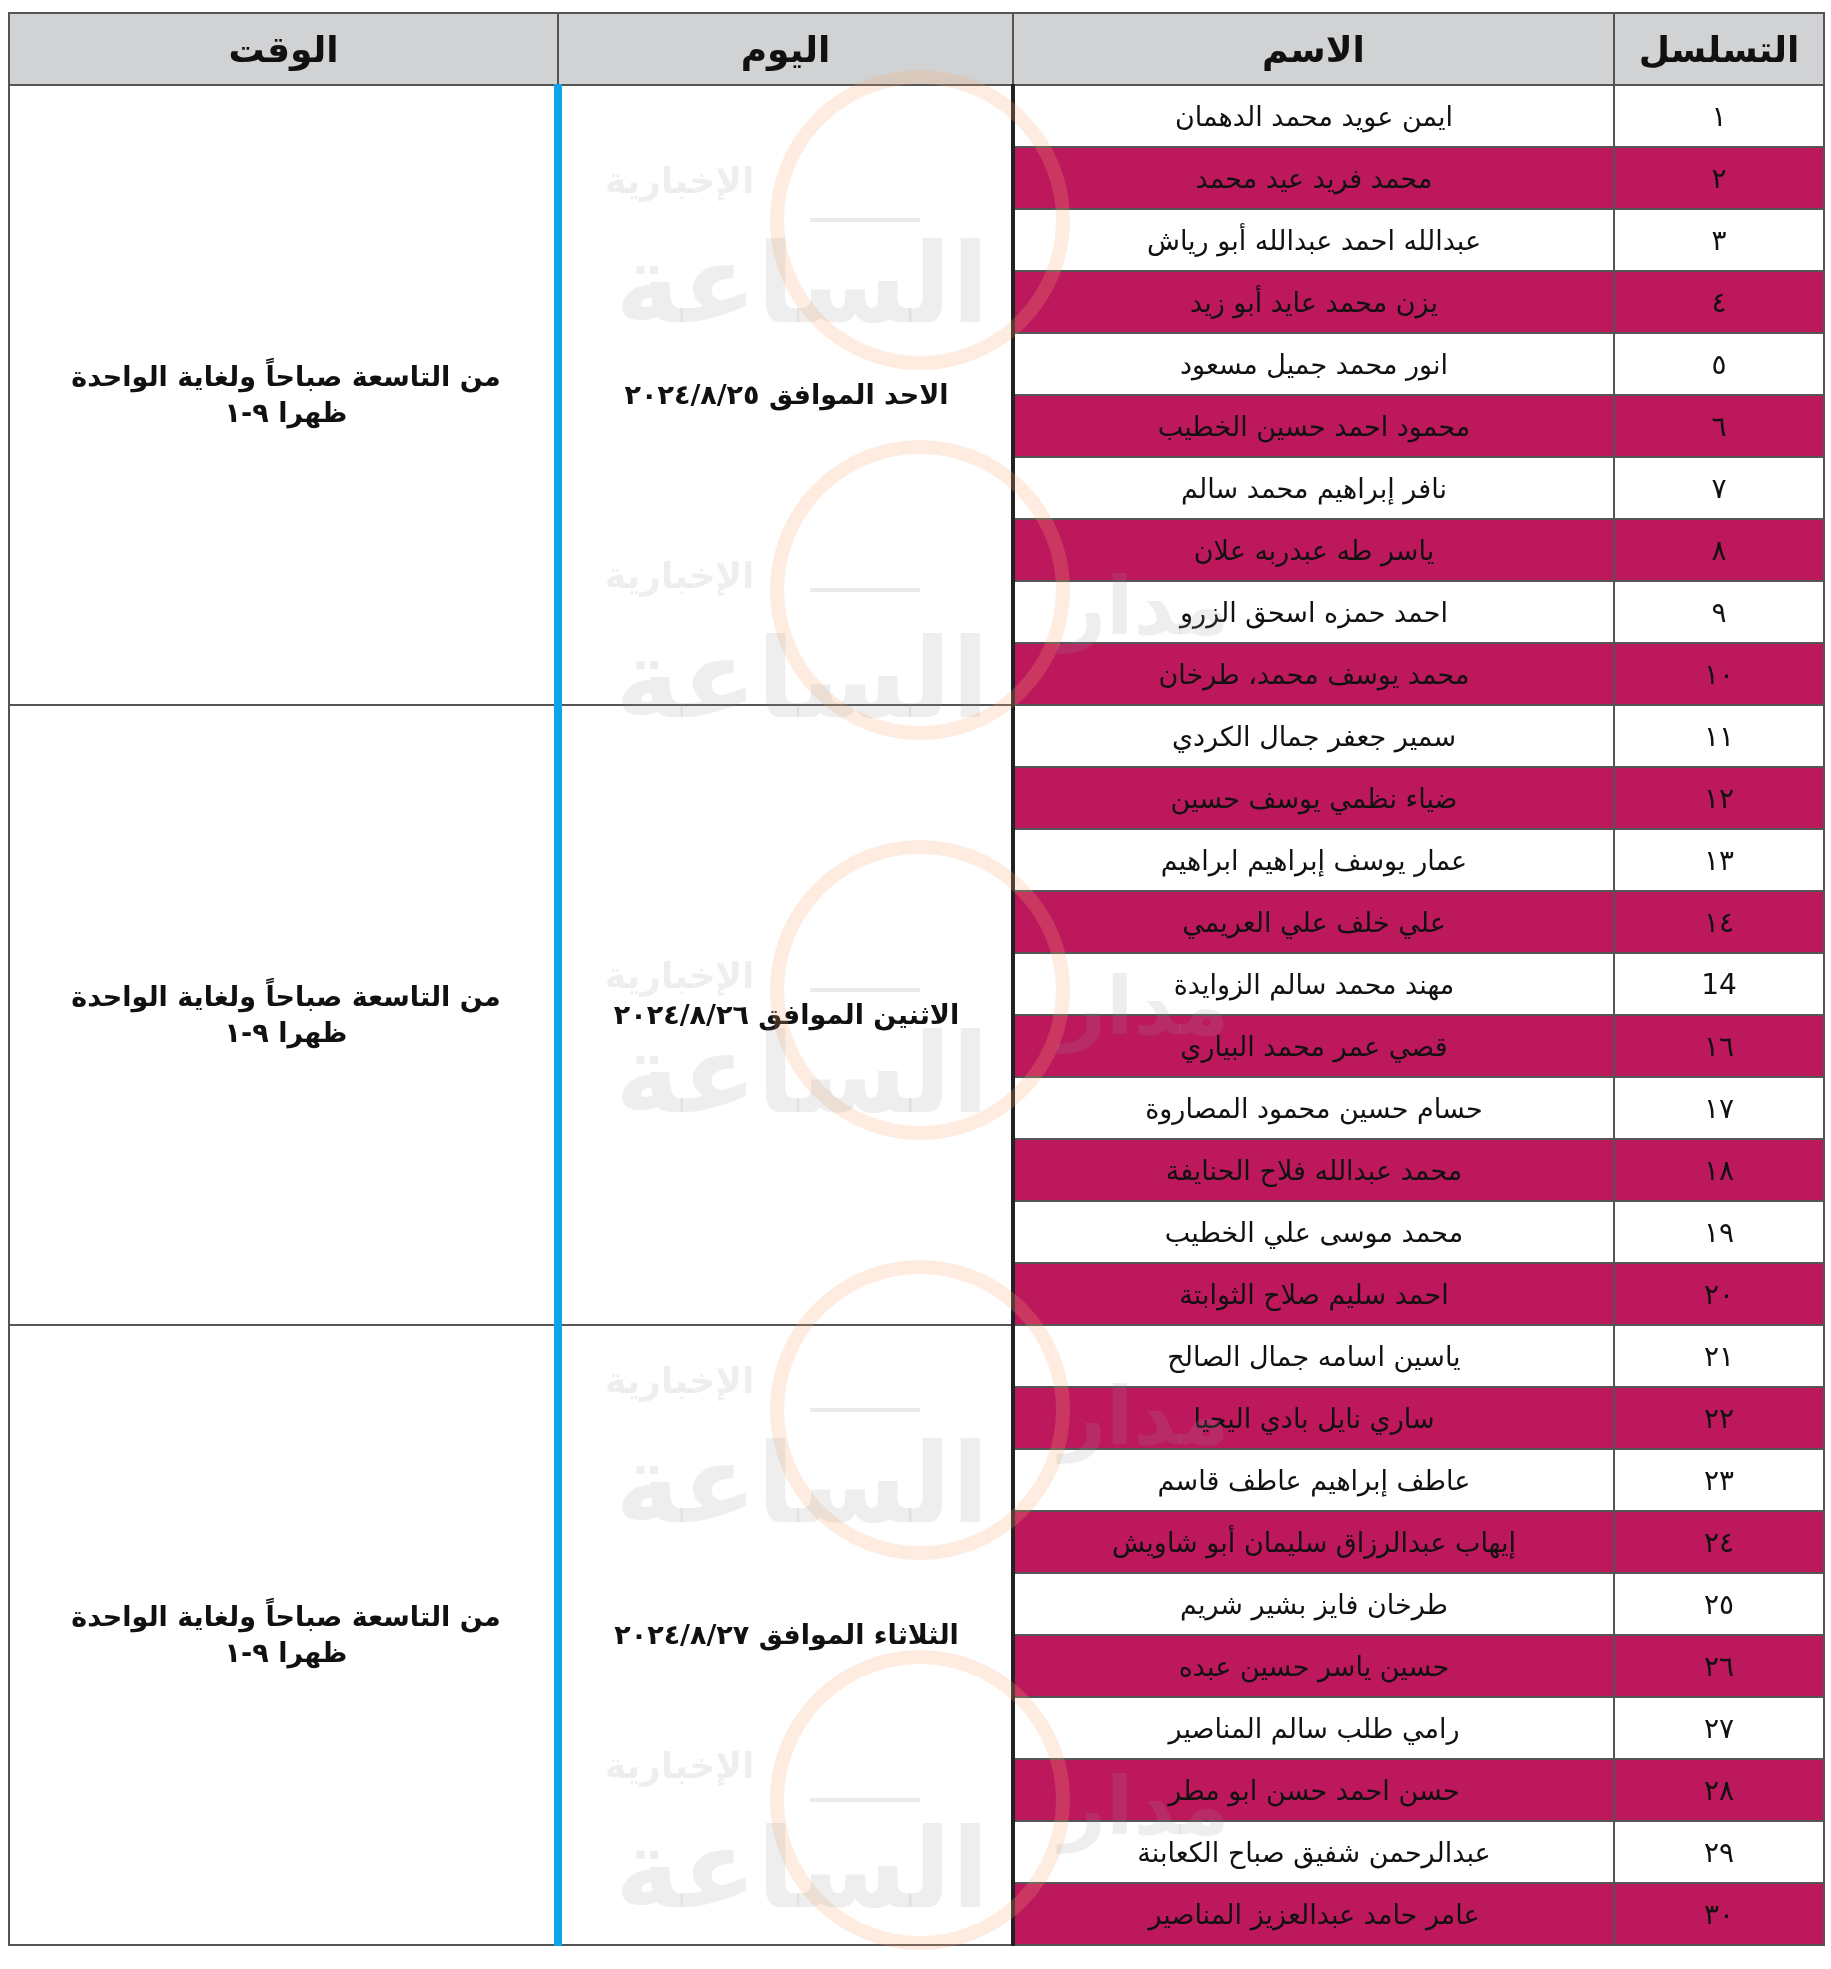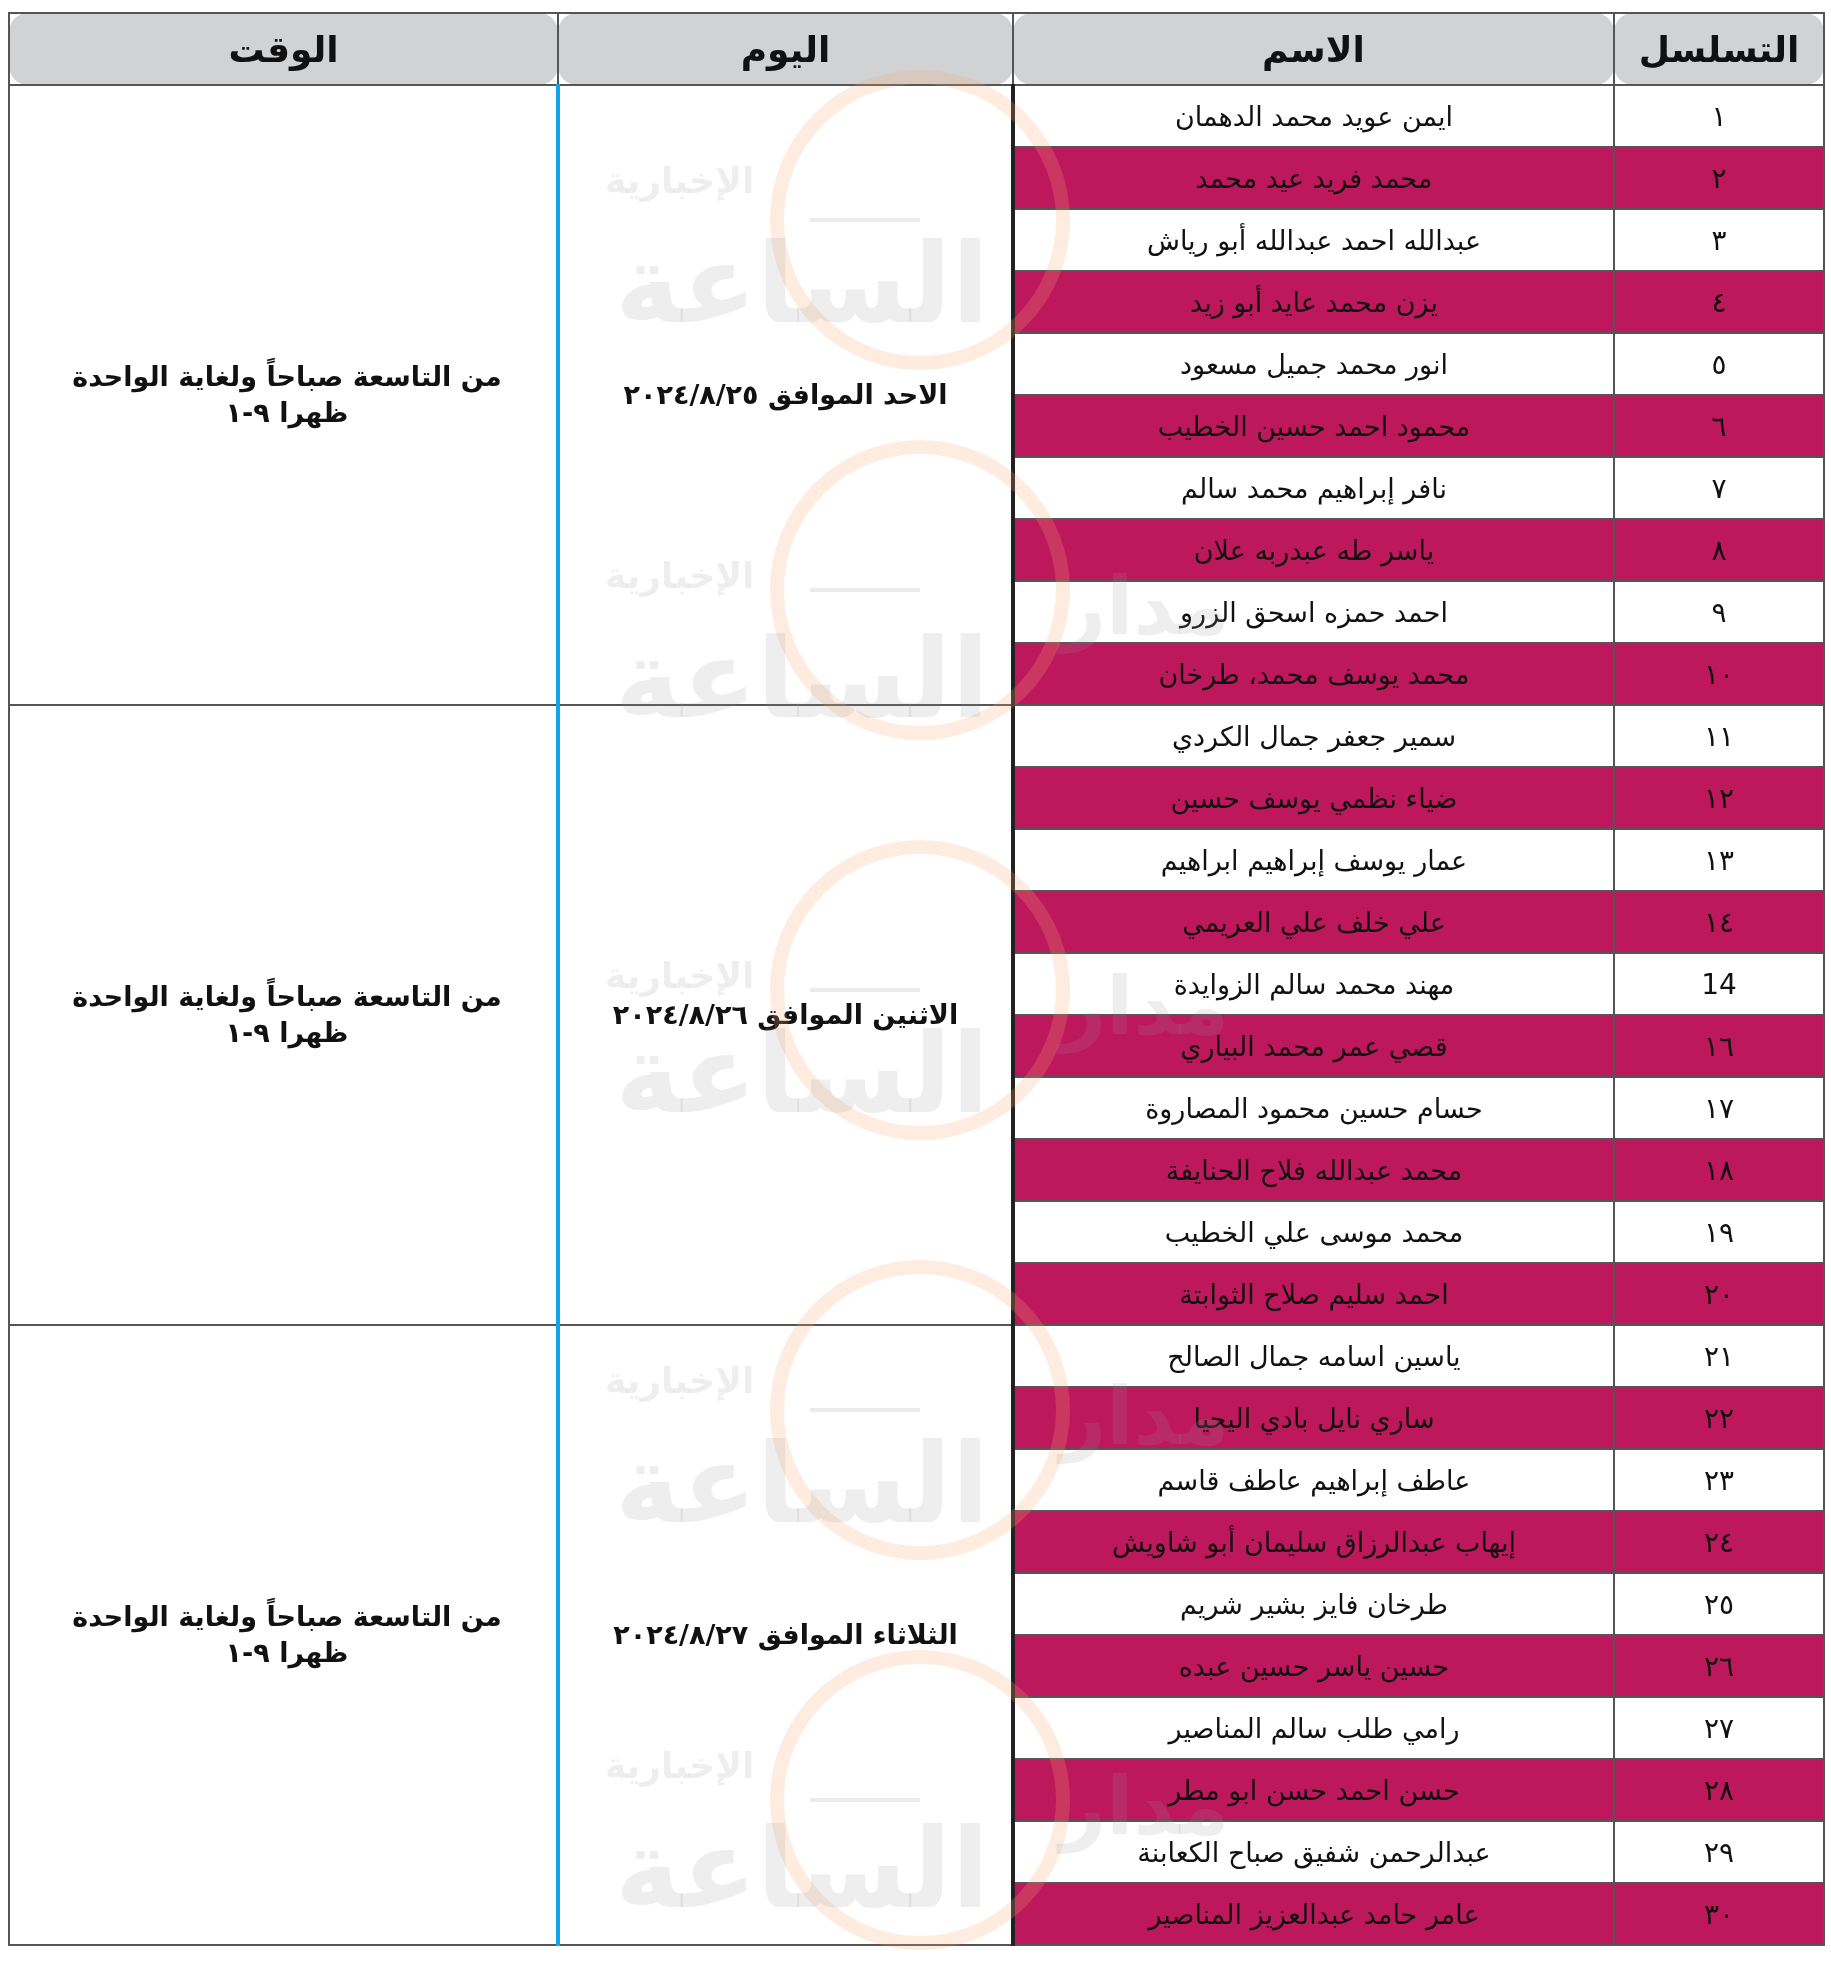--- a/index.html
+++ b/index.html
@@ -59,41 +59,40 @@
     text-align: center;
     vertical-align: middle;
     padding: 0;
     color: #111;
   }
   table.schedule th {
     background: #d1d2d4;
     height: 70px;
     font-size: 36px;
     font-weight: bold;
-    border-radius: 19px;
   }
   col.c-serial { width: 210px; }
   col.c-name { width: 601px; }
   col.c-day { width: 455px; }
   col.c-time { width: 549px; }
 
   td.serial, td.name {
     height: 60px;
     font-size: 27px;
     font-weight: normal;
   }
   td.serial { font-weight: normal; font-size: 28px; }
   tr.alt td.serial, tr.alt td.name { background: #be185d; }
   td.day, td.time {
     background: transparent;
     font-size: 27px;
     font-weight: bold;
     line-height: 36px;
   }
-  table.schedule td.day { border-left: 4px solid #0ea5e9; border-right: 4px solid #222; }
+  table.schedule td.day { border-left: 8px solid #0ea5e9; border-right: 4px solid #222; }
   .time-line { display: block; margin-left: 8px; }
 </style>
 </head>
 <body>
 
 <table class="schedule">
   <colgroup>
     <col class="c-serial">
     <col class="c-name">
     <col class="c-day">

